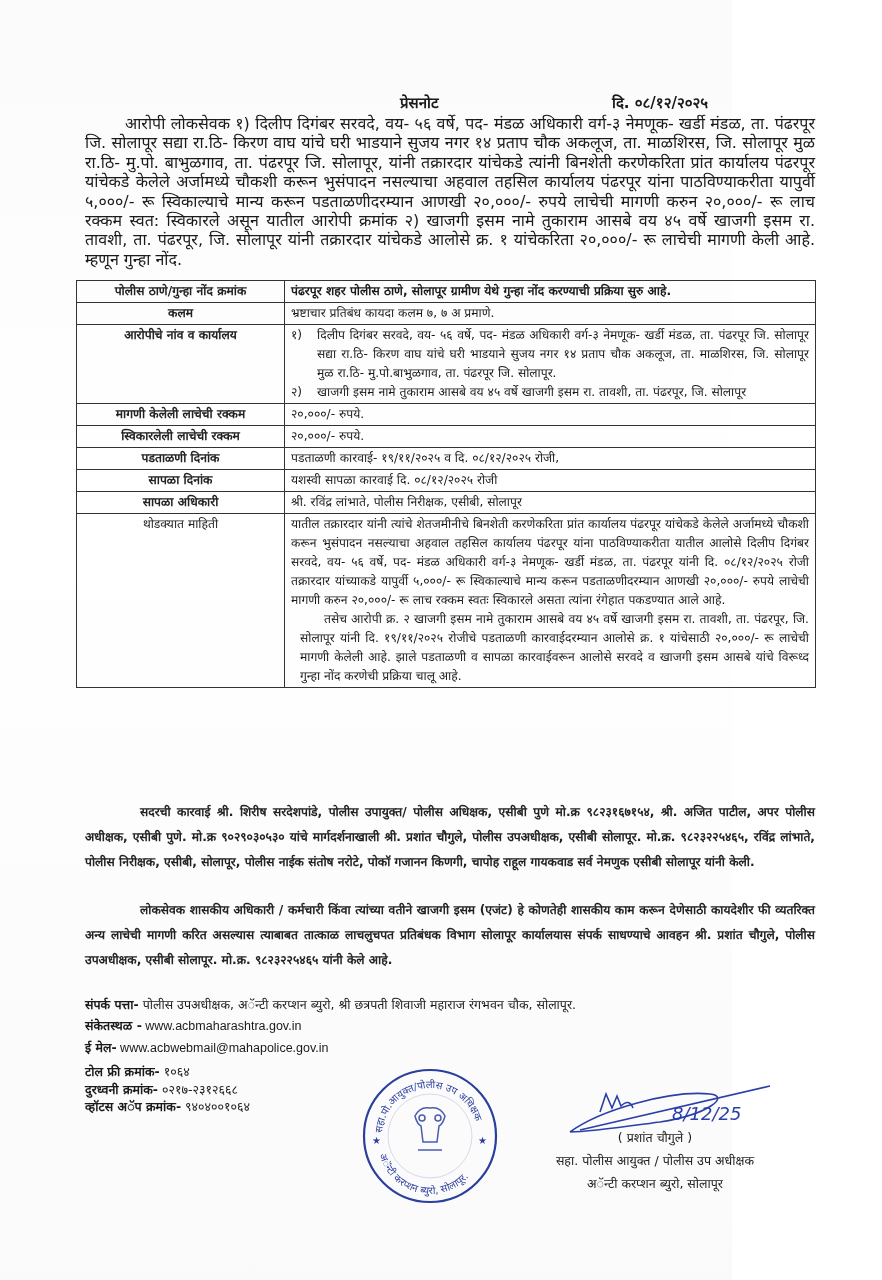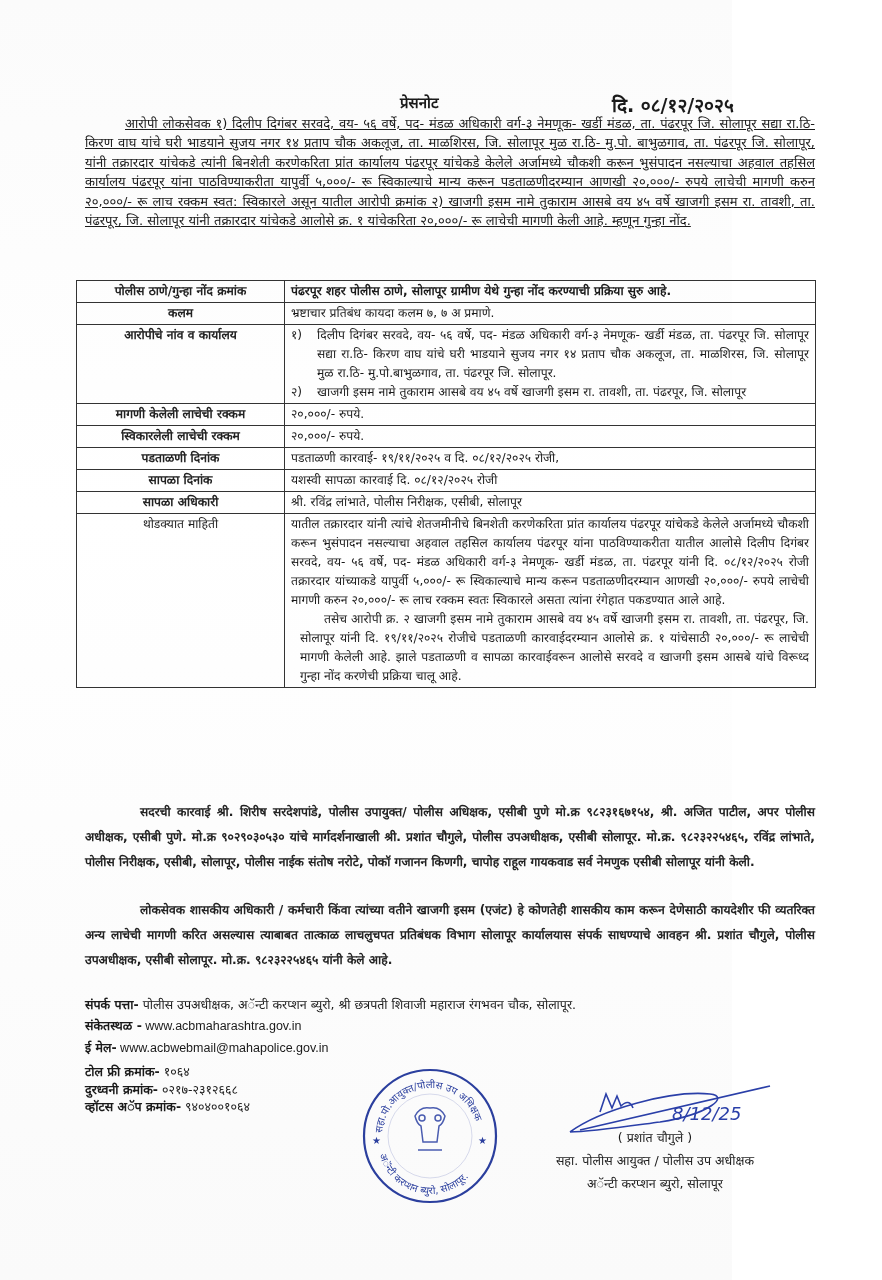--- a/index.html
+++ b/index.html
@@ -14,25 +14,25 @@
     position: absolute; left: 0; top: 0; width: 732px; height: 1280px;
     background: linear-gradient(180deg, #fbfbfb 0%, #ffffff 40%, #fafafa 100%);
   }
   .header-row {
     position: absolute; top: 92px; left: 0; width: 882px; height: 24px;
   }
   .doc-title {
     position: absolute; left: 400px; top: 0; font-weight: bold; font-size: 15px;
   }
   .doc-date {
-    position: absolute; left: 612px; top: 0; font-weight: bold; font-size: 19px;
+    position: absolute; left: 612px; top: 0; font-weight: bold; font-size: 15px;
   }
   .intro {
     position: absolute; left: 85px; top: 114px; width: 730px;
-    font-size: 13px; line-height: 19.4px; text-align: justify; text-decoration: underline;
+    font-size: 16px; line-height: 19.4px; text-align: justify;
   }
   .intro p { margin: 0; text-indent: 40px; }
   table.info {
     position: absolute; left: 76px; top: 280px; width: 740px;
     border-collapse: collapse; font-size: 12.2px;
   }
   table.info td {
     border: 1.3px solid #333;
     padding: 1px 6px;
     vertical-align: top;

